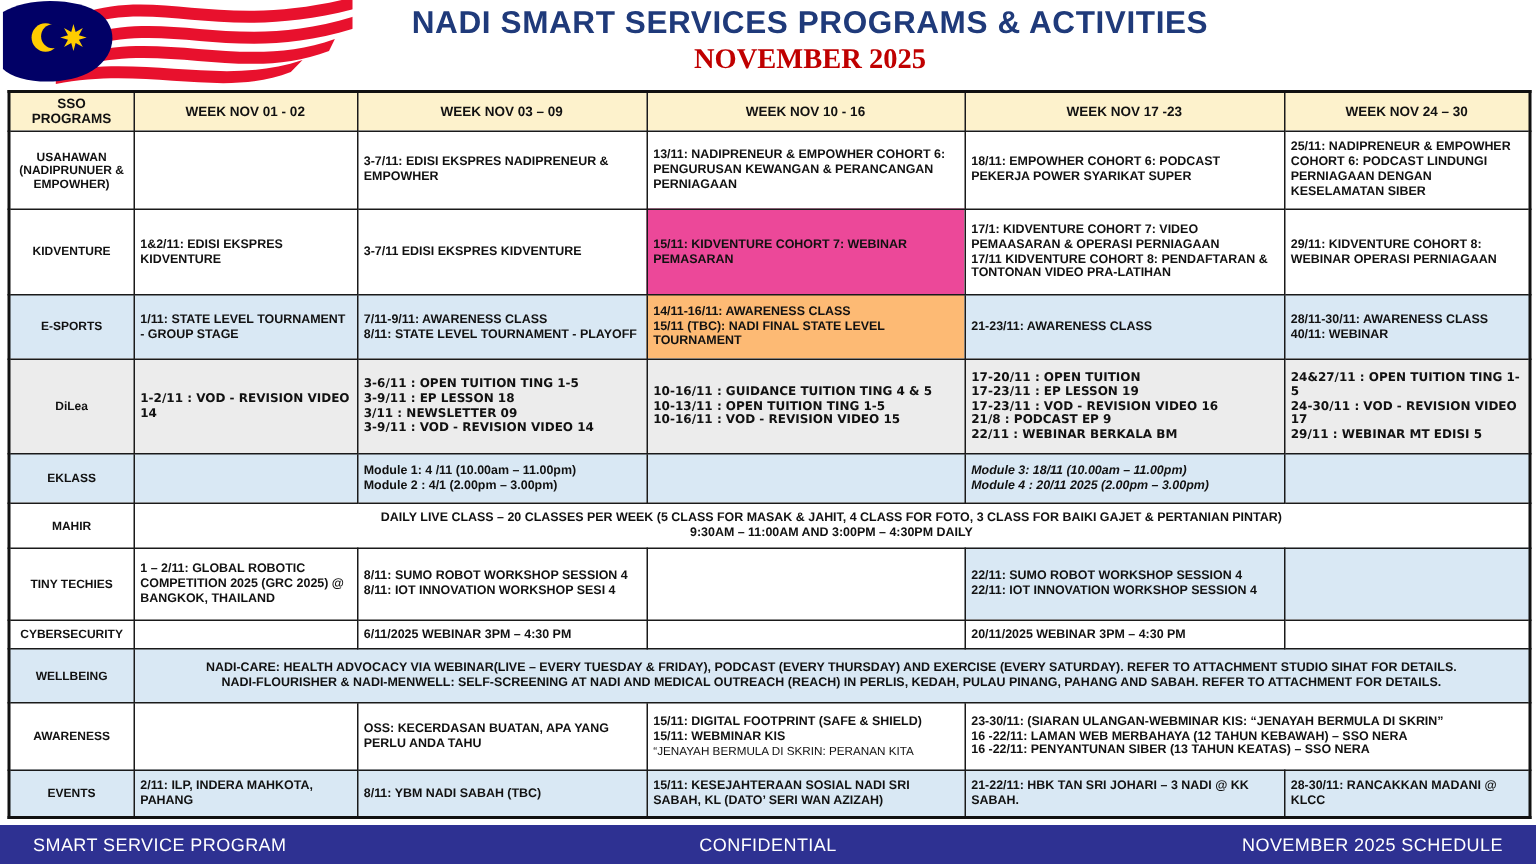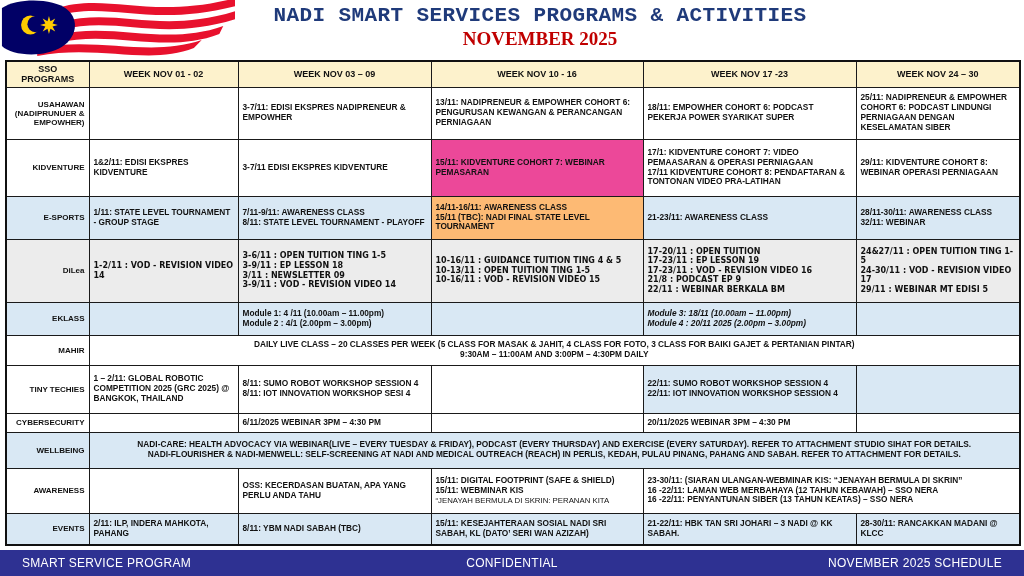--- a/index.html
+++ b/index.html
@@ -5,33 +5,33 @@
   * { margin: 0; padding: 0; box-sizing: border-box; }
   html, body { width: 1024px; height: 576px; overflow: hidden; background: #ffffff;
     font-family: "Liberation Sans", sans-serif; }
   .page { position: relative; width: 1024px; height: 576px; background: #fff; }
 
   
   .flag { position: absolute; top: 0; left: 0; width: 235px; height: 60px; }
 
   
   .titles { position: absolute; top: 4px; left: 240px; width: 600px; text-align: center; }
-  .title { font-family: Liberation Mono, monospace; font-weight: bold; font-size: 21px;
+  .title { font-family: Liberation Sans, sans-serif; font-weight: bold; font-size: 21px;
     letter-spacing: 0.4px; color: #1f3a7a; }
   .subtitle { font-family: "Liberation Serif", serif; font-weight: bold; font-size: 19px;
     color: #c00000; margin-top: 1px; }
 
   
   table.sched { position: absolute; top: 60px; left: 5px; width: 1014px;
     border-collapse: collapse; table-layout: fixed; }
   table.sched th, table.sched td { border: 1px solid #1a1a1a; vertical-align: middle;
     padding: 2px 4px; font-weight: bold; color: #111; }
   table.sched { border: 2px solid #111; }
   th.colhead { background: #fdf2cc; font-size: 9px; text-align: center; height: 26px; }
-  td.rowlabel { font-size: 8px; text-align: right; padding-left: 5px; }
+  td.rowlabel { font-size: 8px; text-align: center; padding-left: 5px; }
   td.cell { font-size: 8.3px; text-align: left; line-height: 1.18; }
   td.cell .ln { margin: 0; }
   td.cell .ln.quote { font-weight: normal; font-size: 7.8px; }
   tr.alt-font td.cell { font-family: "DejaVu Sans", sans-serif; font-size: 8px; line-height: 1.2; }
   td.center { text-align: center; }
 
   
   .footer { position: absolute; left: 0; bottom: 0; width: 1024px; height: 26px;
     background: #2e3192; color: #ffffff; display: flex; align-items: center;
     justify-content: space-between; padding: 0 22px; font-size: 12px;
@@ -126,21 +126,21 @@
           </td>
           <td class="cell" style="background: #fdba74;">
             <div class="ln">14/11-16/11: AWARENESS CLASS</div>
             <div class="ln">15/11 (TBC): NADI FINAL STATE LEVEL TOURNAMENT</div>
           </td>
           <td class="cell" style="background: rgb(217, 232, 244);">
             <div class="ln">21-23/11: AWARENESS CLASS</div>
           </td>
           <td class="cell" style="background: rgb(217, 232, 244);">
             <div class="ln">28/11-30/11: AWARENESS CLASS</div>
-            <div class="ln">32/11: WEBINAR</div>
+            <div class="ln">40/11: WEBINAR</div>
           </td>
         </tr>
         <tr class="alt-font" style="height: 63px;">
           <td class="rowlabel" style="background: rgb(236, 236, 236);">DiLea</td>
           <td class="cell" style="background: rgb(236, 236, 236);">
             <div class="ln">1-2/11 : VOD - REVISION VIDEO 14</div>
           </td>
           <td class="cell" style="background: rgb(236, 236, 236);">
             <div class="ln">3-6/11 : OPEN TUITION  TING 1-5</div>
             <div class="ln">3-9/11 : EP LESSON 18</div>

